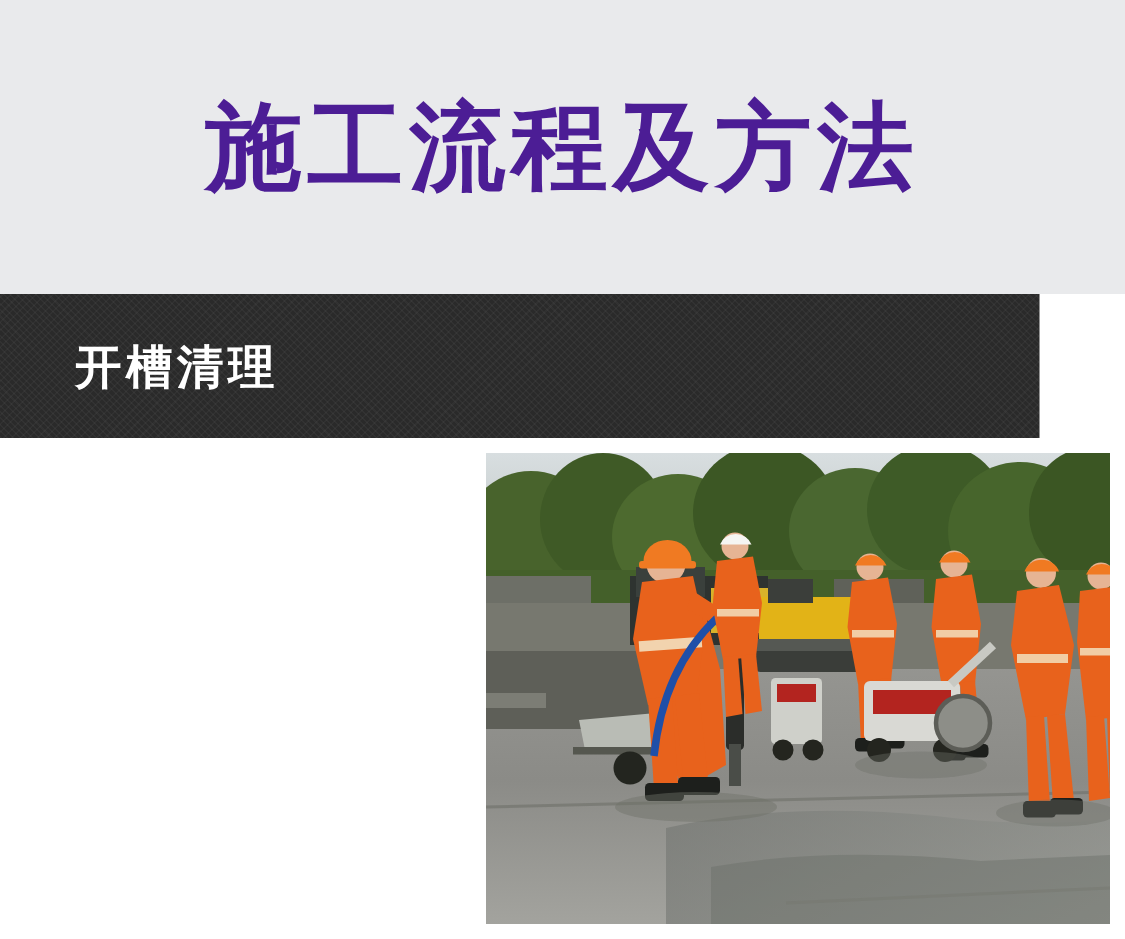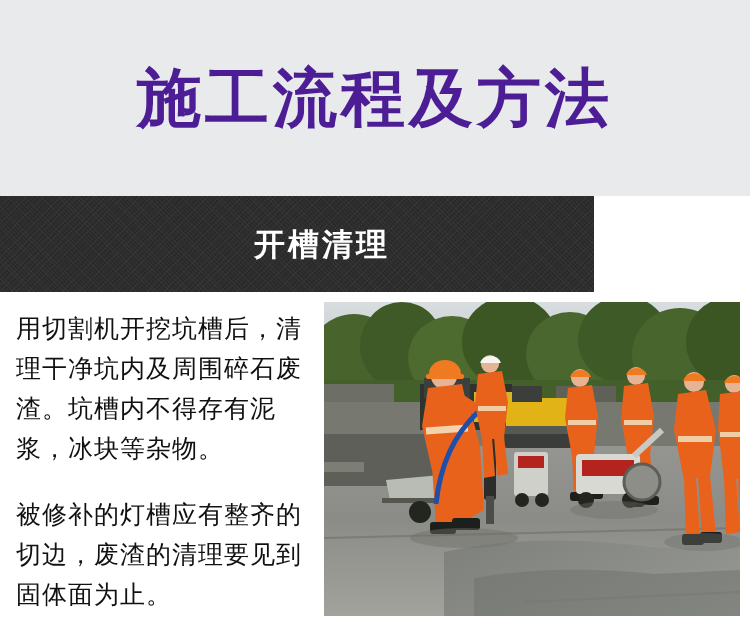--- a/index.html
+++ b/index.html
@@ -40,29 +40,28 @@
     letter-spacing: 4px;
     line-height: 1;
     white-space: nowrap;
   }
 
   
   .sub-header {
     position: absolute;
     left: 0;
     top: 196px;
-    width: 594px;
+    width: 693px;
     height: 96px;
     background:
       repeating-linear-gradient(45deg, rgba(255,255,255,0.035) 0px, rgba(255,255,255,0.035) 1px, rgba(0,0,0,0) 1px, rgba(0,0,0,0) 3px),
       repeating-linear-gradient(-45deg, rgba(255,255,255,0.03) 0px, rgba(255,255,255,0.03) 1px, rgba(0,0,0,0) 1px, rgba(0,0,0,0) 4px),
       #2a2a2a;
     display: flex;
     align-items: center;
-    justify-content: center;
   }
   .sub-header-text {
     margin-left: 50px;
     font-size: 31px;
     font-weight: bold;
     color: #ffffff;
     letter-spacing: 3px;
     line-height: 1;
   }
 
@@ -111,24 +110,20 @@
   <div class="title-banner">
     <div class="title-text">施工流程及方法</div>
   </div>
 
   <div class="sub-header">
     <div class="sub-header-text">开槽清理</div>
   </div>
 
   <div class="content">
 
-    <div class="text-col">
-      <p class="para">用切割机开挖坑槽后，清理干净坑内及周围碎石废渣。坑槽内不得存有泥浆，冰块等杂物。</p>
-      <p class="para">被修补的灯槽应有整齐的切边，废渣的清理要见到固体面为止。</p>
-    </div>
 
     <div class="photo">
       <svg width="416" height="314" viewBox="0 0 416 314" xmlns="http://www.w3.org/2000/svg" aria-hidden="true">
         <defs>
           <linearGradient id="skyGrad" x1="0" y1="0" x2="0" y2="1">
             <stop offset="0%" stop-color="#d8dee0"></stop>
             <stop offset="100%" stop-color="#b9c0bd"></stop>
           </linearGradient>
           <linearGradient id="roadGrad" x1="0" y1="0" x2="0" y2="1">
             <stop offset="0%" stop-color="#9a9a96"></stop>

